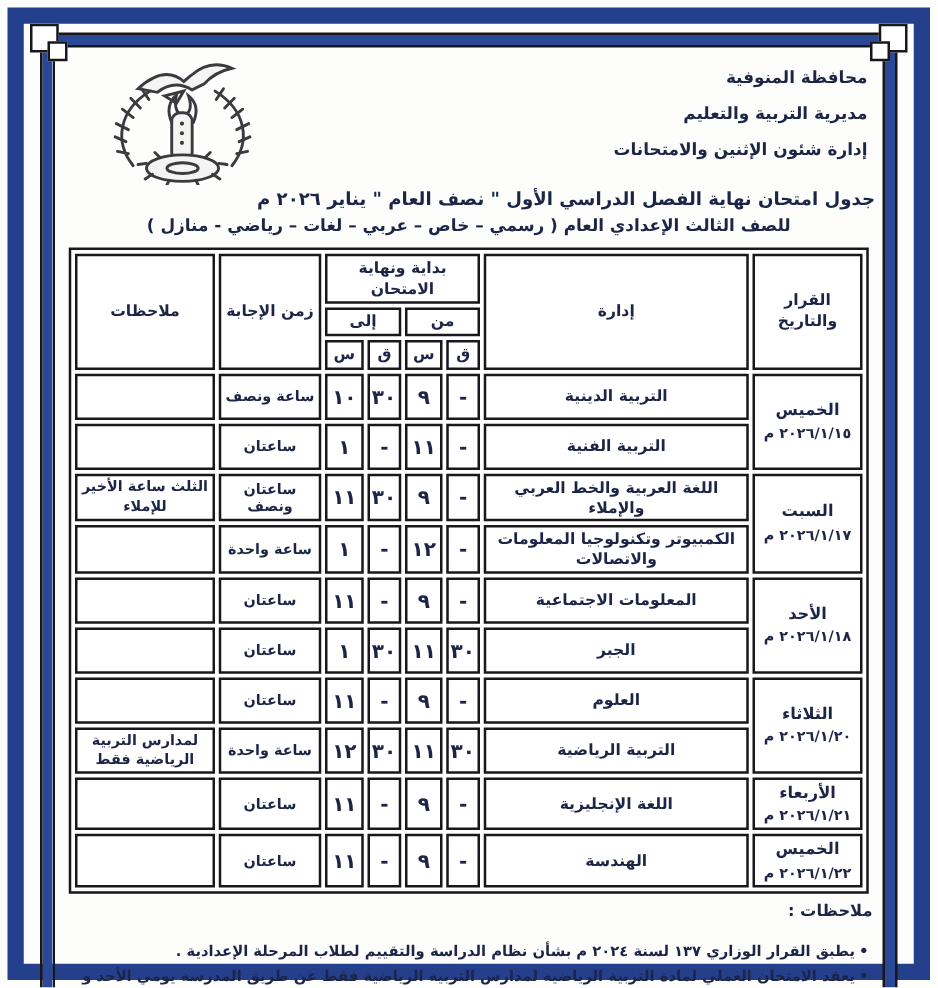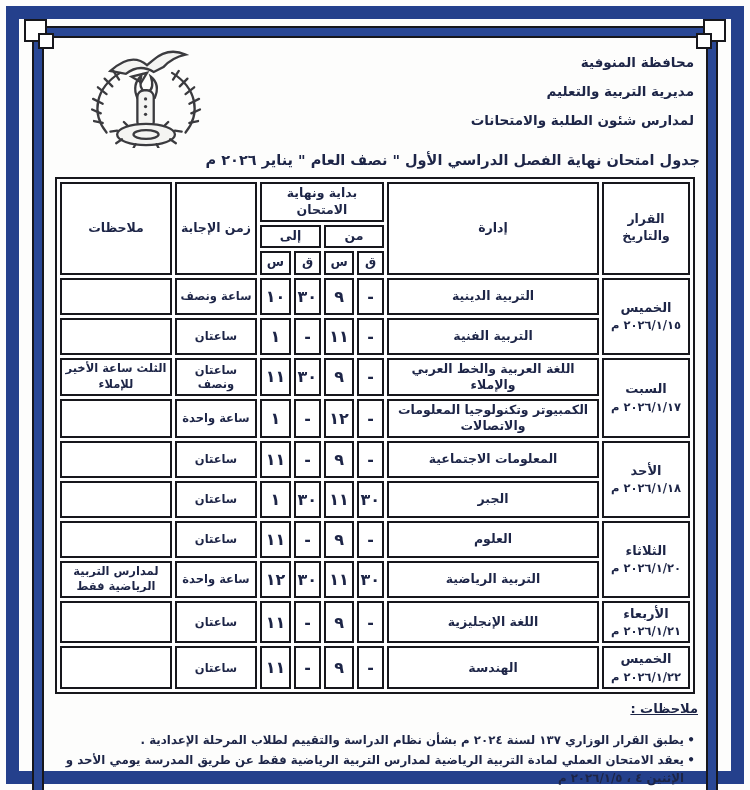--- a/index.html
+++ b/index.html
@@ -38,21 +38,21 @@
   td.subject-cell{font-size:12.5px;line-height:1.3;padding:2px 6px;}
   td.num-cell{font-size:16px;}
   td.duration-cell{font-size:11.5px;line-height:1.25;}
   td.obs-cell{font-size:11.5px;line-height:1.35;}
   td.day-cell{font-size:12.5px;line-height:1.5;}
   td.day-cell .day-name{font-size:13px;}
   td.day-cell .day-date{font-size:11.5px;}
   tbody td{height:31px;}
 
   .notes-block{direction:rtl;margin-top:7px;padding:0 2px;}
-  .notes-heading{font-size:13px;color:#1d2547;margin-bottom:15px;text-decoration:underline;}
+  .notes-heading{font-size:13px;color:#1d2547;margin-bottom:15px;}
   .note-item{display:flex;direction:rtl;font-size:11.8px;line-height:1.55;color:#1d2547;margin:1px 0;}
   .note-bullet{flex:0 0 14px;text-align:center;font-size:12px;}
   .note-text{flex:1;text-align:right;}
 </style>
 </head>
 <body>
 
 <div class="page">
   <div class="outer-frame"></div>
   <div class="inner-frame"></div>
@@ -84,25 +84,26 @@
           <path d="M124 82 l9 -2 M126 72 l9 -4 M124 62 l10 -5 M120 52 l9 -7 M114 44 l8 -8 M107 37 l6 -9"></path>
 
           <ellipse cx="79" cy="94" rx="30" ry="11" fill="#f4f4f2"></ellipse>
           <ellipse cx="79" cy="94" rx="13" ry="4.5"></ellipse>
           <path d="M49 90 l-7 1 M54 99 l-6 4 M68 104 l-2 4 M90 104 l2 4 M104 99 l6 4 M109 90 l7 1 M60 85 l-4 -4 M98 85 l4 -4"></path>
         </svg>
       </div>
       <div class="org-block">
         <div>محافظة المنوفية</div>
         <div>مديرية التربية والتعليم</div>
-        <div>لمدارس شئون الطلبة والامتحانات</div>
+        <div>إدارة شئون الإثنين والامتحانات</div>
       </div>
     </div>
 
     <div class="title-line">جدول امتحان نهاية الفصل الدراسي الأول " نصف العام " يناير ٢٠٢٦ م</div>
+    <div class="subtitle-line">للصف الثالث الإعدادي العام ( رسمي – خاص – عربي – لغات – رياضي - منازل )</div>
 
     <table class="sched">
       <colgroup>
         <col style="width:88px">
           <col style="width:212px">
         <col style="width:27px">
           <col style="width:30px">
         <col style="width:27px">
           <col style="width:31px">
         <col style="width:82px">

